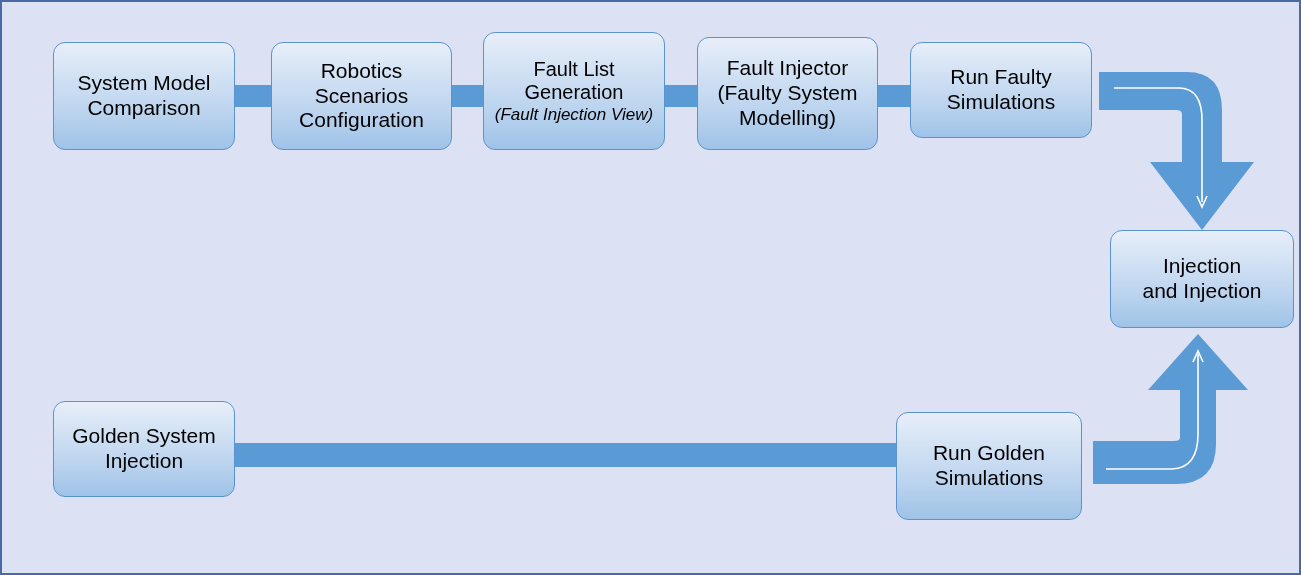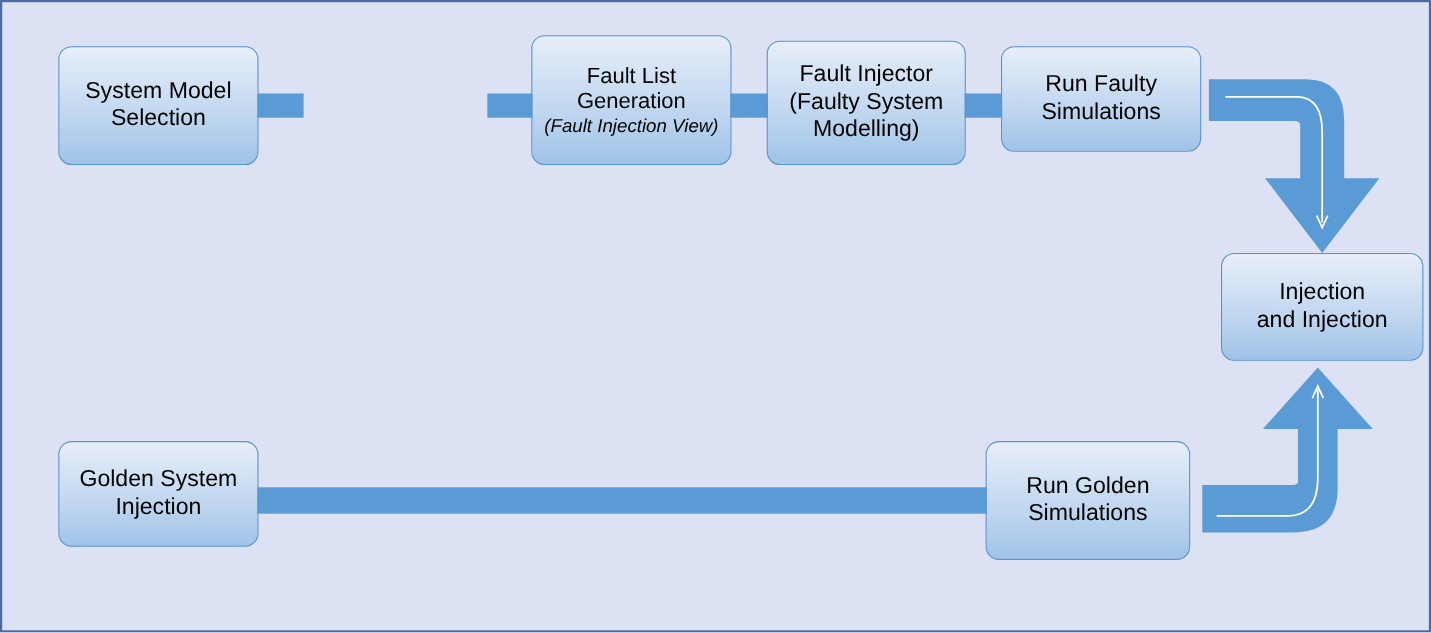--- a/index.html
+++ b/index.html
@@ -95,23 +95,26 @@
              L 60 52
              L 92 52
              L 92 100
              Q 92 103 86 103
              Z" fill="#5b9bd5"></path>
     <path d="M 18 131 L 84 131 Q 110 130 110 96 L 110 16" fill="none" stroke="#ffffff" stroke-width="1.6"></path>
     <path d="M 105 24 L 110 13 L 115 24" fill="none" stroke="#ffffff" stroke-width="1.6"></path>
   </svg>
 
   <div class="node" style="left:51px; top:40px; width:182px; height:108px;">
-    <span class="label-inner"><span>System Model</span><br><span>Selection</span></span>
+    <span class="label-inner"><span>System Model</span><br><span>Comparison</span></span>
   </div>
 
+  <div class="node" style="left:269px; top:40px; width:181px; height:108px;">
+    <span class="label-inner"><span>Robotics</span><br><span>Scenarios</span><br><span>Configuration</span></span>
+  </div>
 
   <div class="node" style="left:481px; top:30px; width:182px; height:118px; font-size:20px;">
     <span class="label-inner"><span>Fault List</span><br><span>Generation</span><span class="sub"><span>(</span><em>Fault Injection View</em><span>)</span></span></span>
   </div>
 
   <div class="node" style="left:695px; top:35px; width:181px; height:113px;">
     <span class="label-inner"><span>Fault Injector</span><br><span>(Faulty System</span><br><span>Modelling)</span></span>
   </div>
 
   <div class="node" style="left:908px; top:40px; width:182px; height:96px;">
@@ -119,17 +122,17 @@
   </div>
 
   <div class="node" style="left:1108px; top:228px; width:184px; height:98px;">
     <span class="label-inner"><span>Injection</span><br><span>and Injection</span></span>
   </div>
 
   <div class="node" style="left:51px; top:399px; width:182px; height:96px;">
     <span class="label-inner"><span>Golden System</span><br><span>Injection</span></span>
   </div>
 
-  <div class="node" style="left:894px; top:399px; width:186px; height:108px;text-align:center;">
+  <div class="node" style="left:894px; top:410px; width:186px; height:108px;text-align:center;">
     <span class="label-inner"><span>Run Golden</span><br><span>Simulations</span></span>
   </div>
 
 </div>
 
 </body></html>

